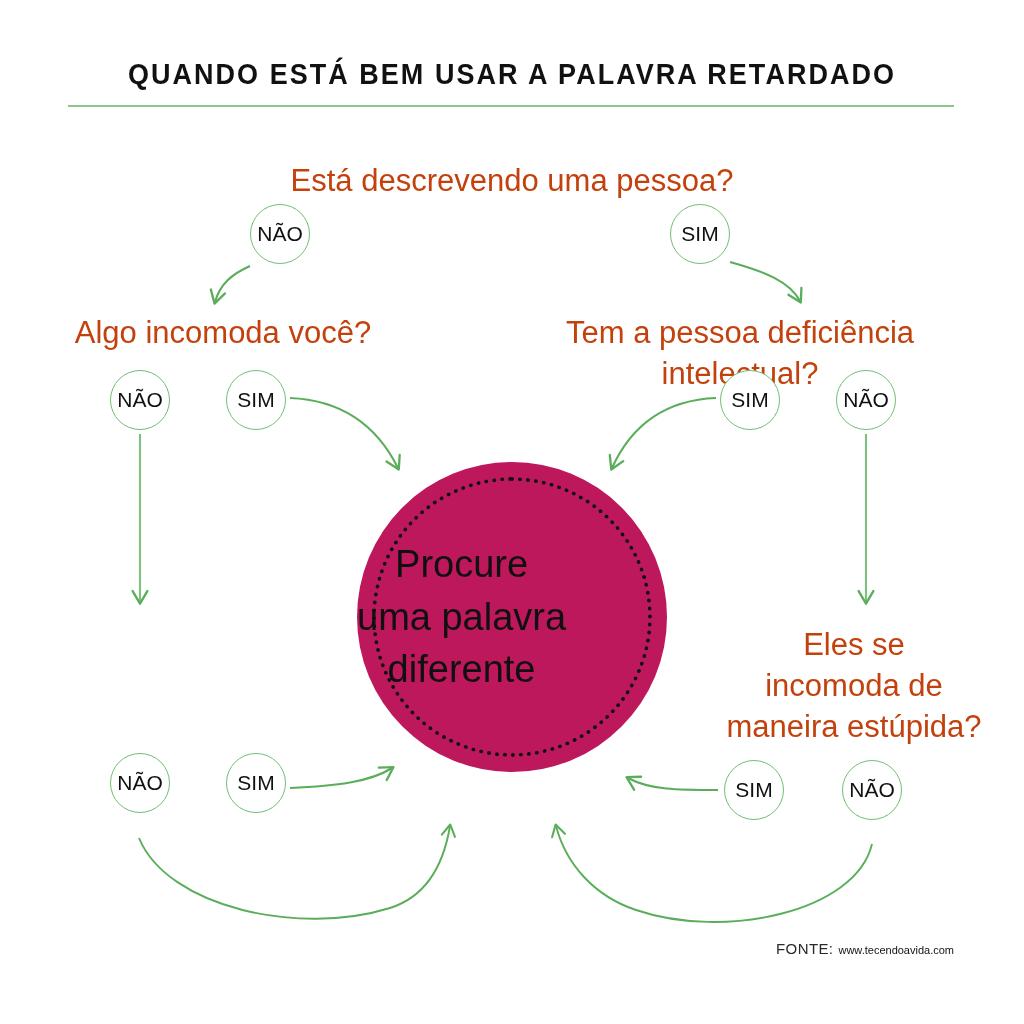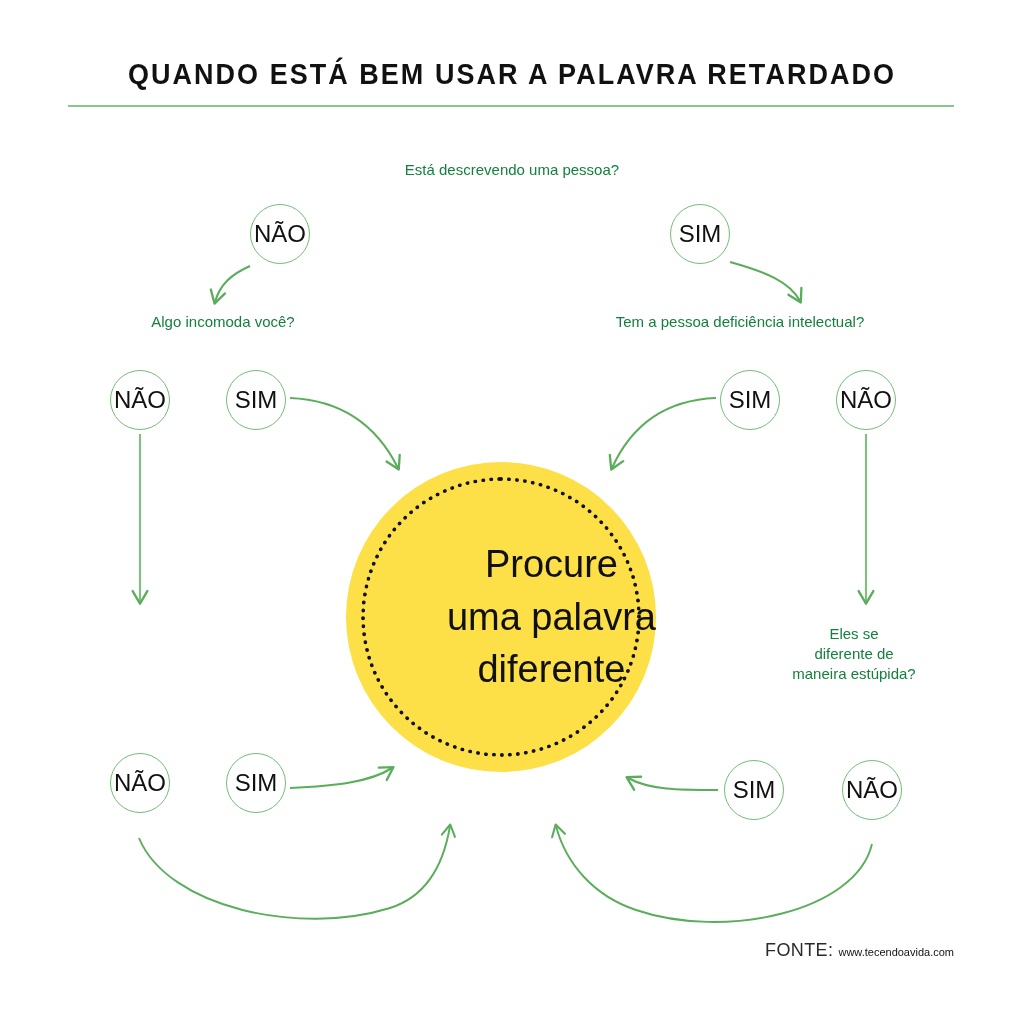--- a/index.html
+++ b/index.html
@@ -54,55 +54,55 @@
     position: absolute;
     left: 0; top: 0;
     width: 1024px;
     height: 1024px;
     pointer-events: none;
   }
 
   
   .question {
     position: absolute;
-    font-size: 15px;
-    color: #15803d;
+    font-size: 31px;
+    color: #c2410c;
     text-align: center;
     line-height: 1.33;
     white-space: pre-line;
   }
 
   
   .bubble {
     position: absolute;
     width: 60px;
     height: 60px;
     border-radius: 50%;
     border: 1.6px solid #74bd74;
     background: #ffffff;
     display: flex;
     align-items: center;
     justify-content: center;
-    font-size: 24px;
+    font-size: 21px;
     color: #111111;
     box-sizing: border-box;
   }
 
   
   #center-node {
     position: absolute;
-    left: 346px;
+    left: 357px;
     top: 462px;
     width: 310px;
     height: 310px;
     border-radius: 50%;
-    background: #fde047;
+    background: #be185d;
     display: flex;
     align-items: center;
-    justify-content: flex-end;
+    justify-content: flex-start;
   }
   #center-dots {
     position: absolute;
     left: 15px;
     top: 15px;
     width: 280px;
     height: 280px;
     border-radius: 50%;
     border: 4px dotted #111111;
     box-sizing: border-box;
@@ -120,21 +120,21 @@
   
   #footer {
     position: absolute;
     right: 70px;
     top: 940px;
     display: flex;
     align-items: baseline;
     gap: 5px;
   }
   #footer-label {
-    font-size: 18px;
+    font-size: 15px;
     letter-spacing: 0.4px;
     color: #2a2a2a;
   }
   #footer-url {
     font-size: 11px;
     color: #111111;
   }
 </style>
 </head>
 <body>
@@ -175,21 +175,21 @@
   </svg>
 
   <div class="question" style="left:262px; top:160px; width:500px;">Está descrevendo uma pessoa?</div>
 
   <div class="question" style="left:500px; top:312px; width:480px;">Tem a pessoa deficiência intelectual?</div>
 
   <div class="question" style="left:48px; top:312px; width:350px;">Algo incomoda você?</div>
 
 
   <div class="question" style="left:714px; top:624px; width:280px;">Eles se
-diferente de
+incomoda de
 maneira estúpida?</div>
 
   <div class="bubble" style="left:250px; top:204px;">
     <span>NÃO</span>
   </div>
 
   <div class="bubble" style="left:670px; top:204px;">
     <span>SIM</span>
   </div>
 

